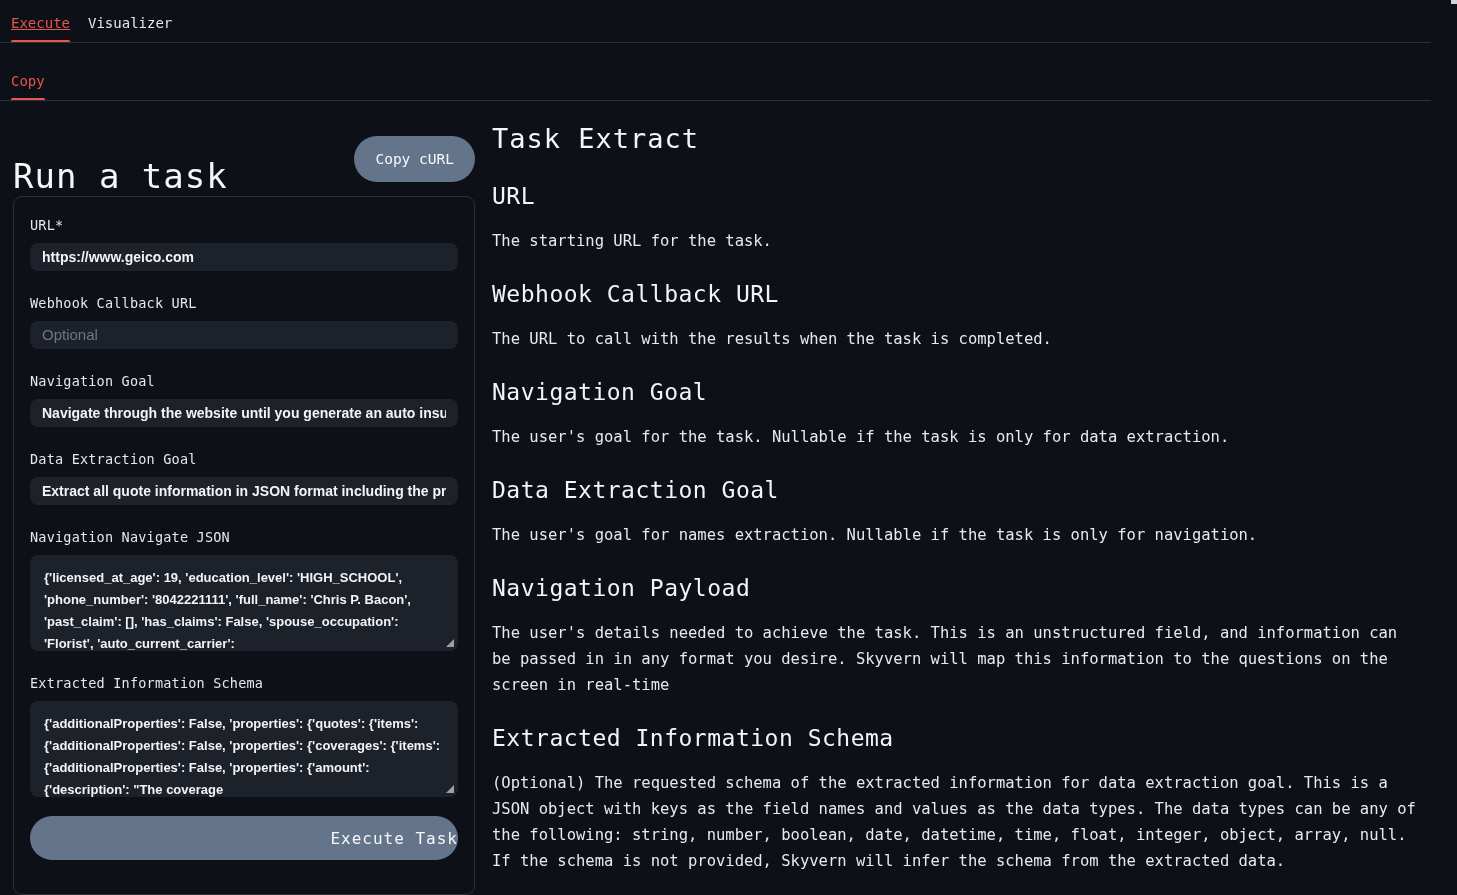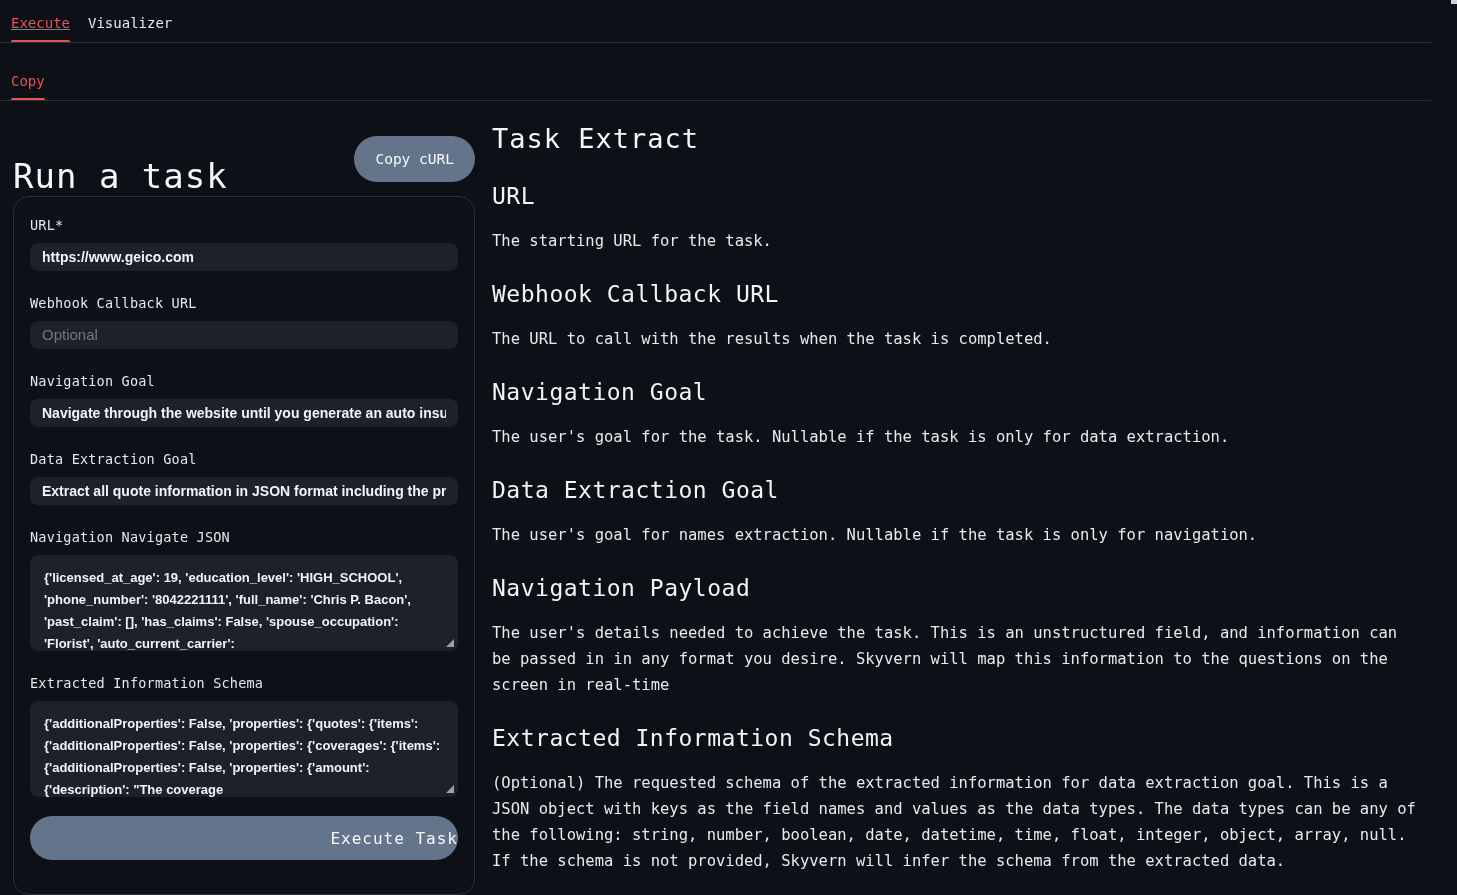--- a/index.html
+++ b/index.html
@@ -48,21 +48,21 @@
     position: absolute; right: 0; top: 16px;
     height: 46px; padding: 0 21px;
     background: var(--slate); color: #f7f8fa;
     border: none; border-radius: 23px;
     font-family: "DejaVu Sans Mono", monospace;
     font-size: 14.5px; cursor: pointer;
   }
   .card {
     margin-top: 30px;
     border: 1px solid #2b303b;
-    border-radius: 16px;
+    border-radius: 9px;
     padding: 20px 16px 0 16px;
     height: 699px;
     background: #0d1017;
     overflow: hidden;
   }
   .field { margin-bottom: 24px; }
   .field-label {
     display: block;
     font-size: 13.5px; color: #e4e7eb;
     margin-bottom: 10px; letter-spacing: 0.2px;

